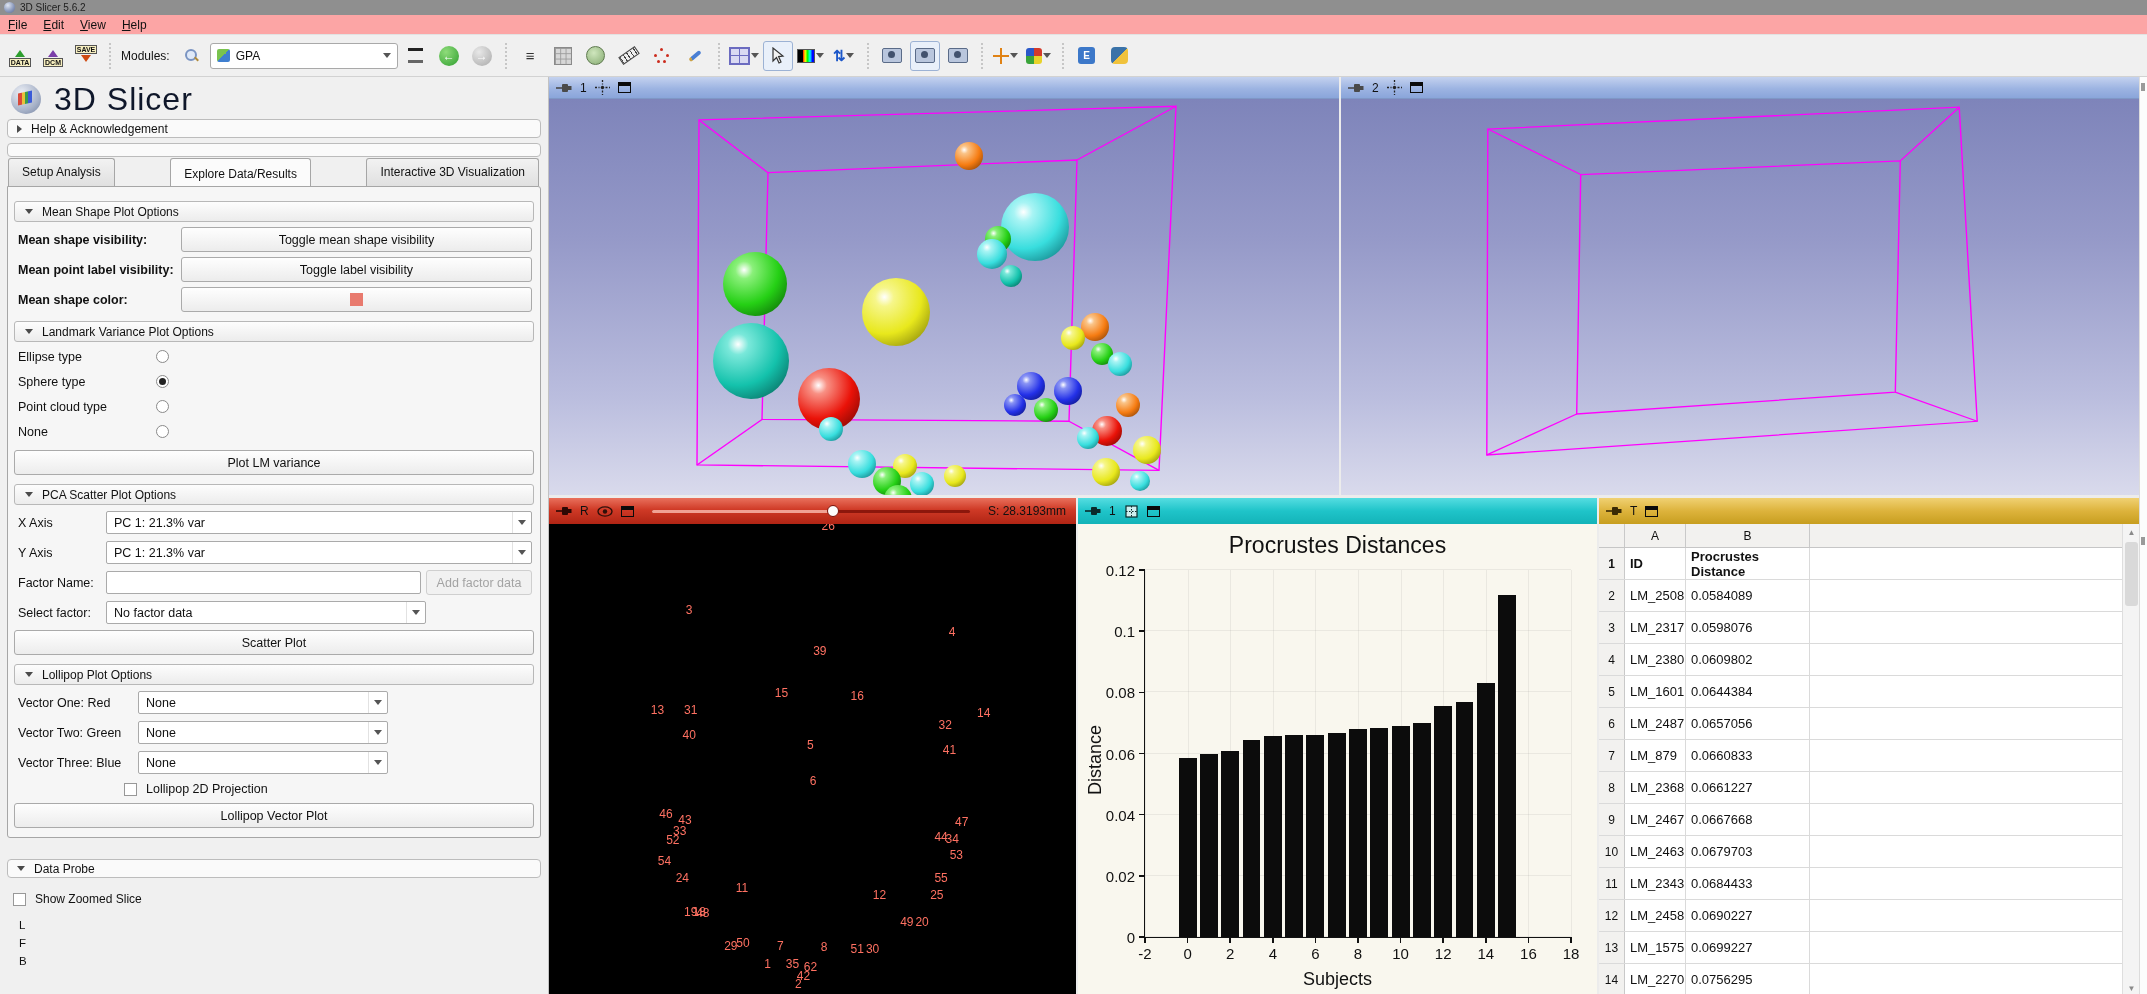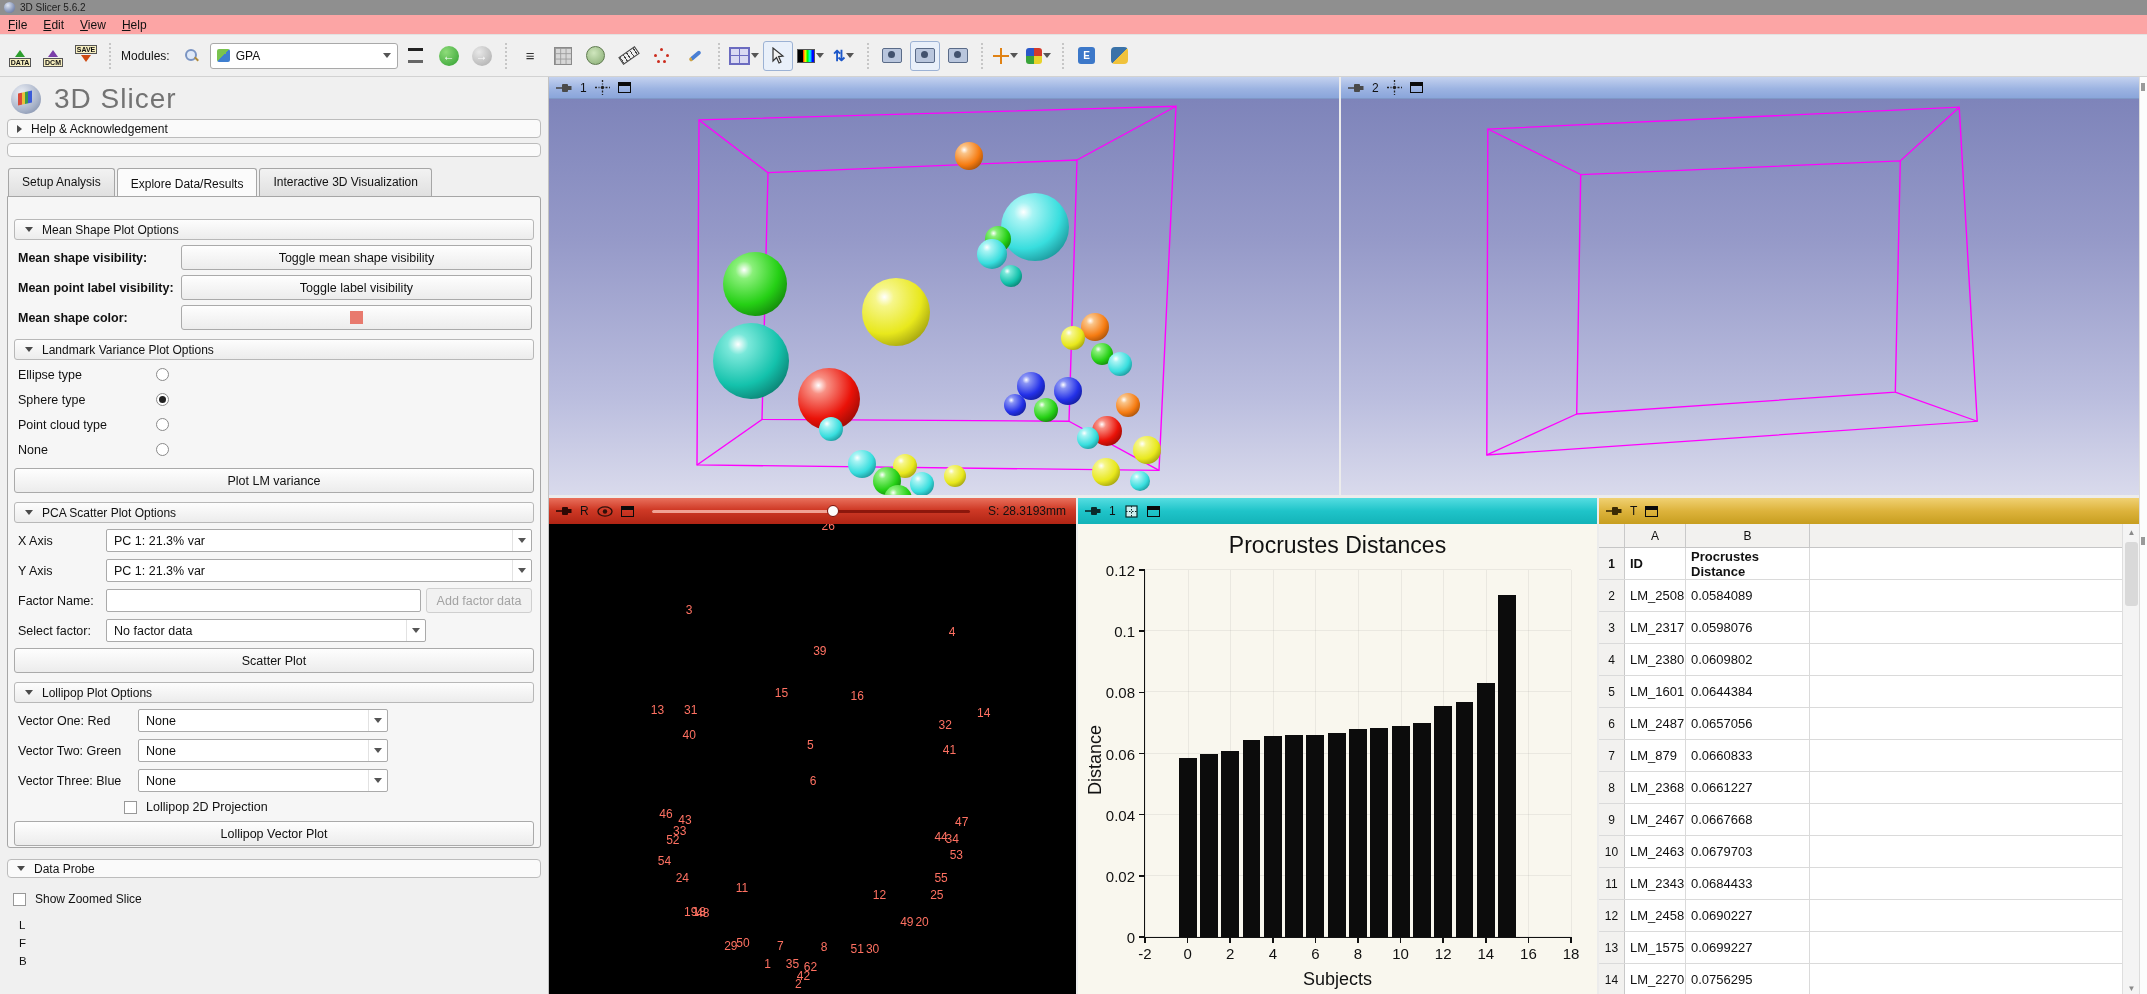--- a/index.html
+++ b/index.html
@@ -55,35 +55,35 @@
   .ico-search::after{content:"";position:absolute;left:10px;top:10px;width:5px;height:2px;background:#b08a3a;transform:rotate(45deg);}
 
   
   .main{display:flex;height:919px;}
   .left-panel{width:549px;box-sizing:border-box;background:#f0f0f0;border-right:1px solid #c2c2c2;
      display:flex;flex-direction:column;padding:2px 7px 6px;}
   .logo-row{display:flex;align-items:center;gap:13px;height:40px;padding-left:4px;flex:0 0 auto;}
   .logo-ball{width:30px;height:30px;border-radius:50%;background:radial-gradient(circle at 35% 30%,#edf0f6,#a7b2c8 62%,#72809e);position:relative;overflow:hidden;}
   .logo-ball::after{content:"";position:absolute;left:7px;top:8px;width:14px;height:12px;
      background:linear-gradient(90deg,#d84a3a 0 25%,#e8c23a 25% 50%,#3a9e4a 50% 75%,#3a5ad8 75% 100%);transform:skewY(-12deg);}
-  .logo-text{font-size:28px;color:#737373;letter-spacing:1px;}
+  .logo-text{font-size:32px;color:#0f172a;letter-spacing:1px;}
   .groupbar{border:1px solid #bcbcbc;border-radius:4px;background:#fafafa;box-sizing:border-box;}
   .help-bar{height:19px;display:flex;align-items:center;gap:9px;padding-left:9px;font-size:12px;flex:0 0 auto;}
   .empty-bar{height:14px;margin-top:5px;flex:0 0 auto;}
   .tri-right{width:0;height:0;border-top:4px solid transparent;border-bottom:4px solid transparent;border-left:5px solid #4a4a4a;}
   .tri-down{width:0;height:0;border-left:4px solid transparent;border-right:4px solid transparent;border-top:5px solid #4a4a4a;}
-  .tabs{display:flex;margin-top:11px;padding-left:1px;flex:0 0 auto;}
+  .tabs{display:flex;margin-top:1px;padding-left:1px;flex:0 0 auto;justify-content:space-between;}
   .tab{font-size:12px;padding:6px 13px 5px;border:1px solid #a6a6a6;border-bottom:none;margin-right:2px;
      background:linear-gradient(#f2f2f2,#e0e0e0);border-radius:3px 3px 0 0;}
   .tab.active{background:#fbfbfb;padding-top:8px;}
   .tab-content{border:1px solid #a6a6a6;border-radius:0 3px 3px 3px;background:#f6f6f6;height:652px;
      box-sizing:border-box;padding:6px;flex:0 0 auto;}
   .section-header{height:21px;border:1px solid #b8b8b8;border-radius:3px;background:linear-gradient(#fdfdfd,#ececec);
      display:flex;align-items:center;gap:9px;padding-left:10px;font-size:12px;margin-top:9px;box-sizing:border-box;}
-  .section-header.first{margin-top:16px;}
+  .section-header.first{margin-top:8px;}
   .form-row{display:flex;align-items:center;margin:5px 2px 5px 4px;font-size:12.5px;height:25px;box-sizing:border-box;}
   .fr-label{flex:0 0 163px;font-weight:bold;}
   .btn{flex:1;height:25px;border:1px solid #aaa;border-radius:3px;background:linear-gradient(#fefefe,#ececec);
      font-size:12.5px;display:flex;align-items:center;justify-content:center;box-sizing:border-box;}
   .btn.full{flex:none;width:100%;margin:4px 0;}
   .btn.disabled{color:#a3a3a3;background:#f1f1f1;border-color:#cfcfcf;}
   .color-chip{width:13px;height:13px;background:#e87a6e;}
   .slider{flex:1;height:20px;position:relative;margin-right:9px;}
   .groove{position:absolute;left:0;right:0;top:8px;height:4px;background:#d8d8d8;border:1px solid #c2c2c2;border-radius:2px;}
   .fill{position:absolute;top:8px;height:5px;background:#2f93d6;border-radius:2px;}

